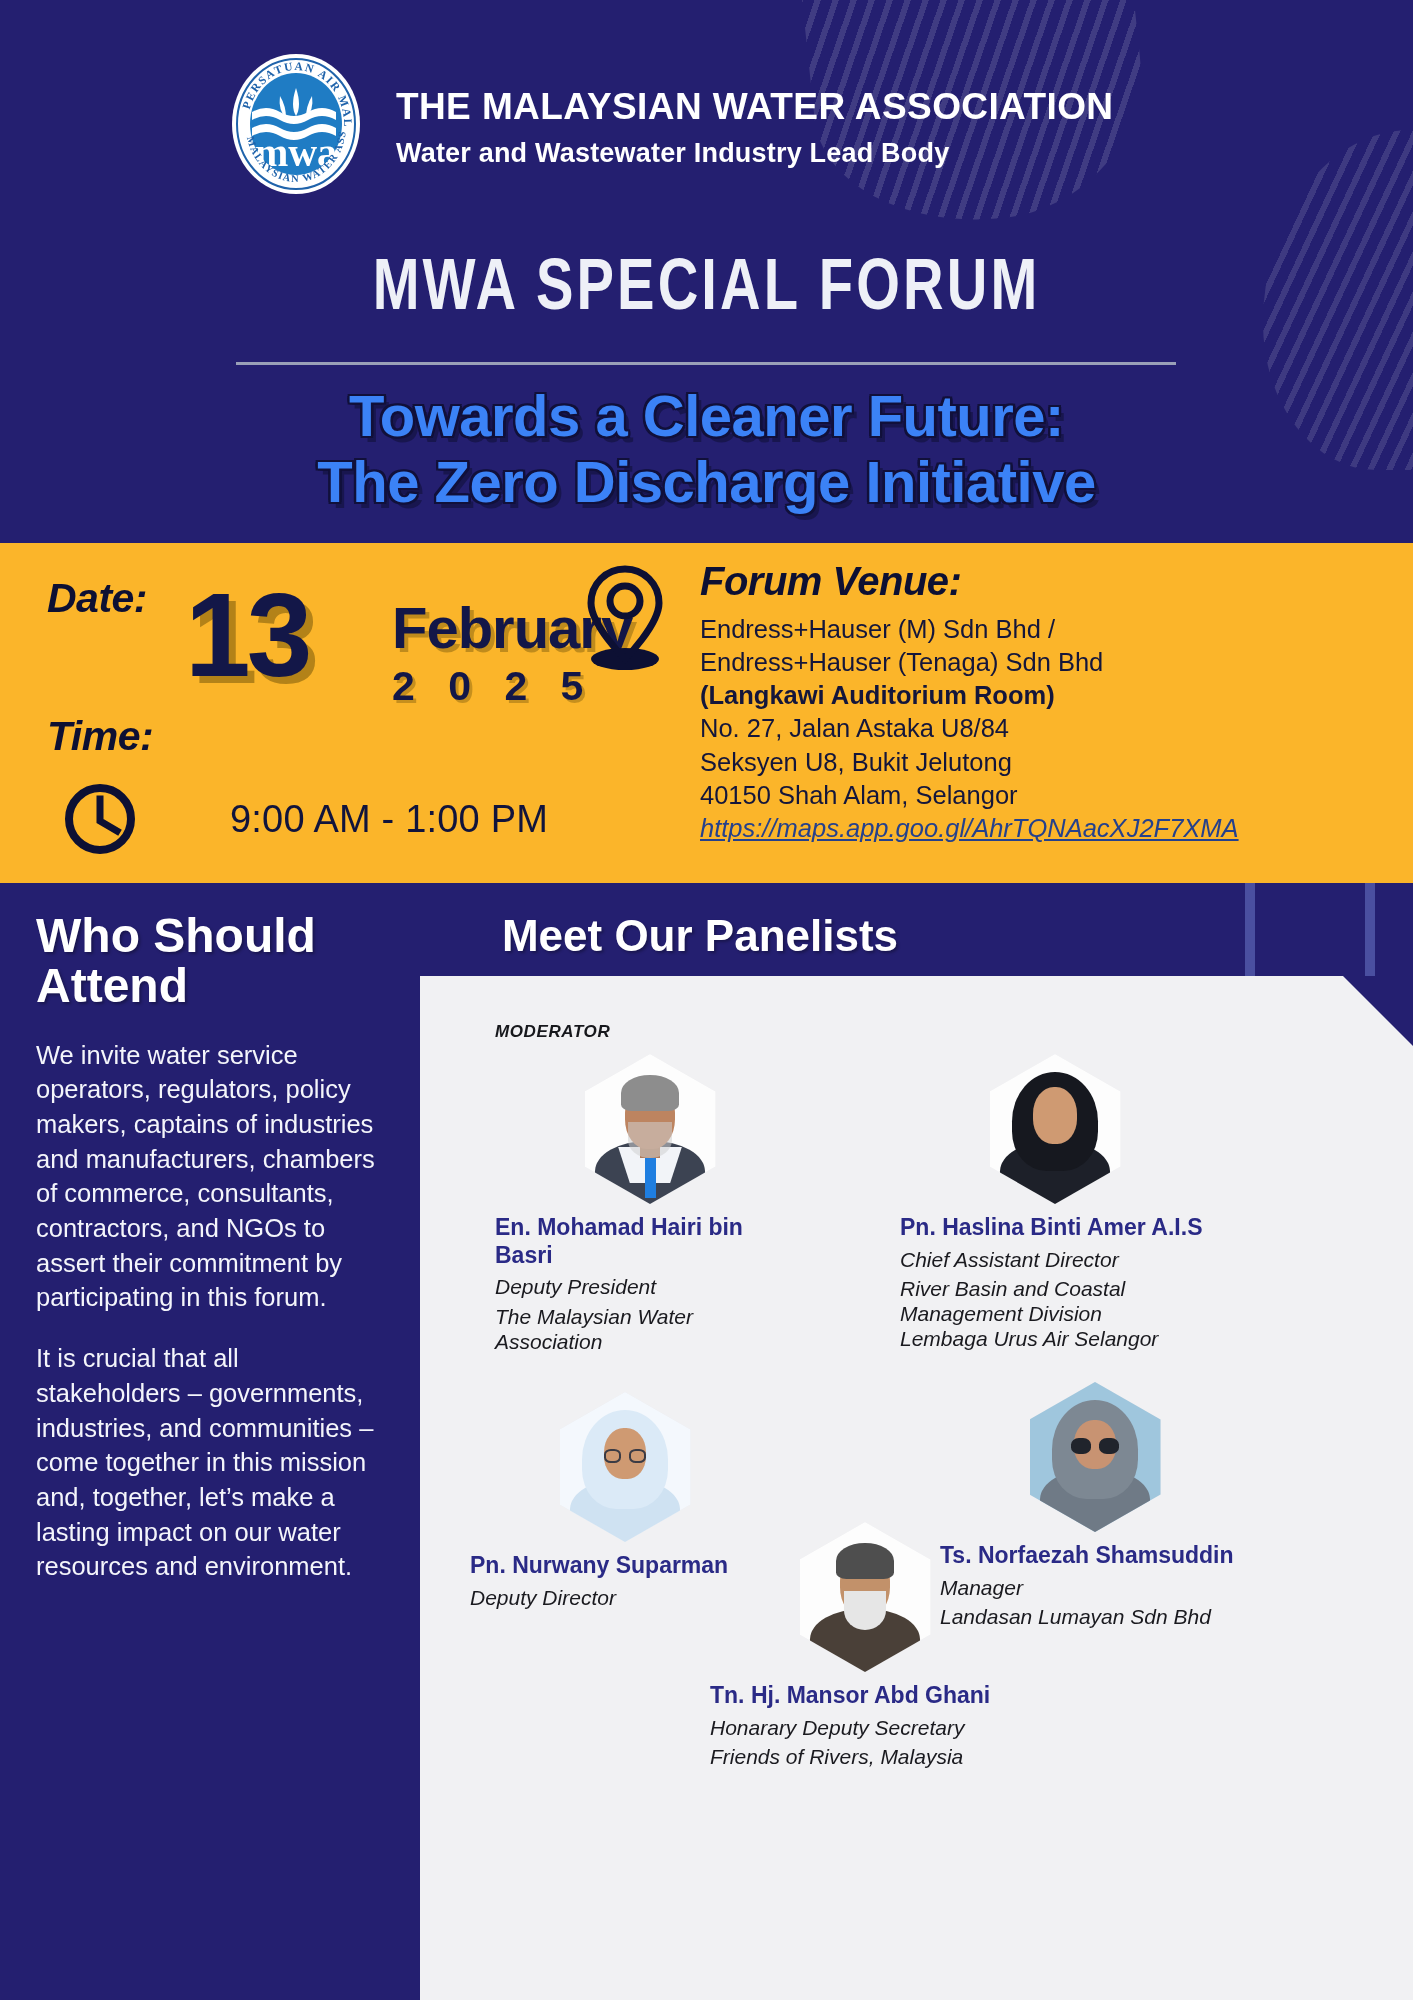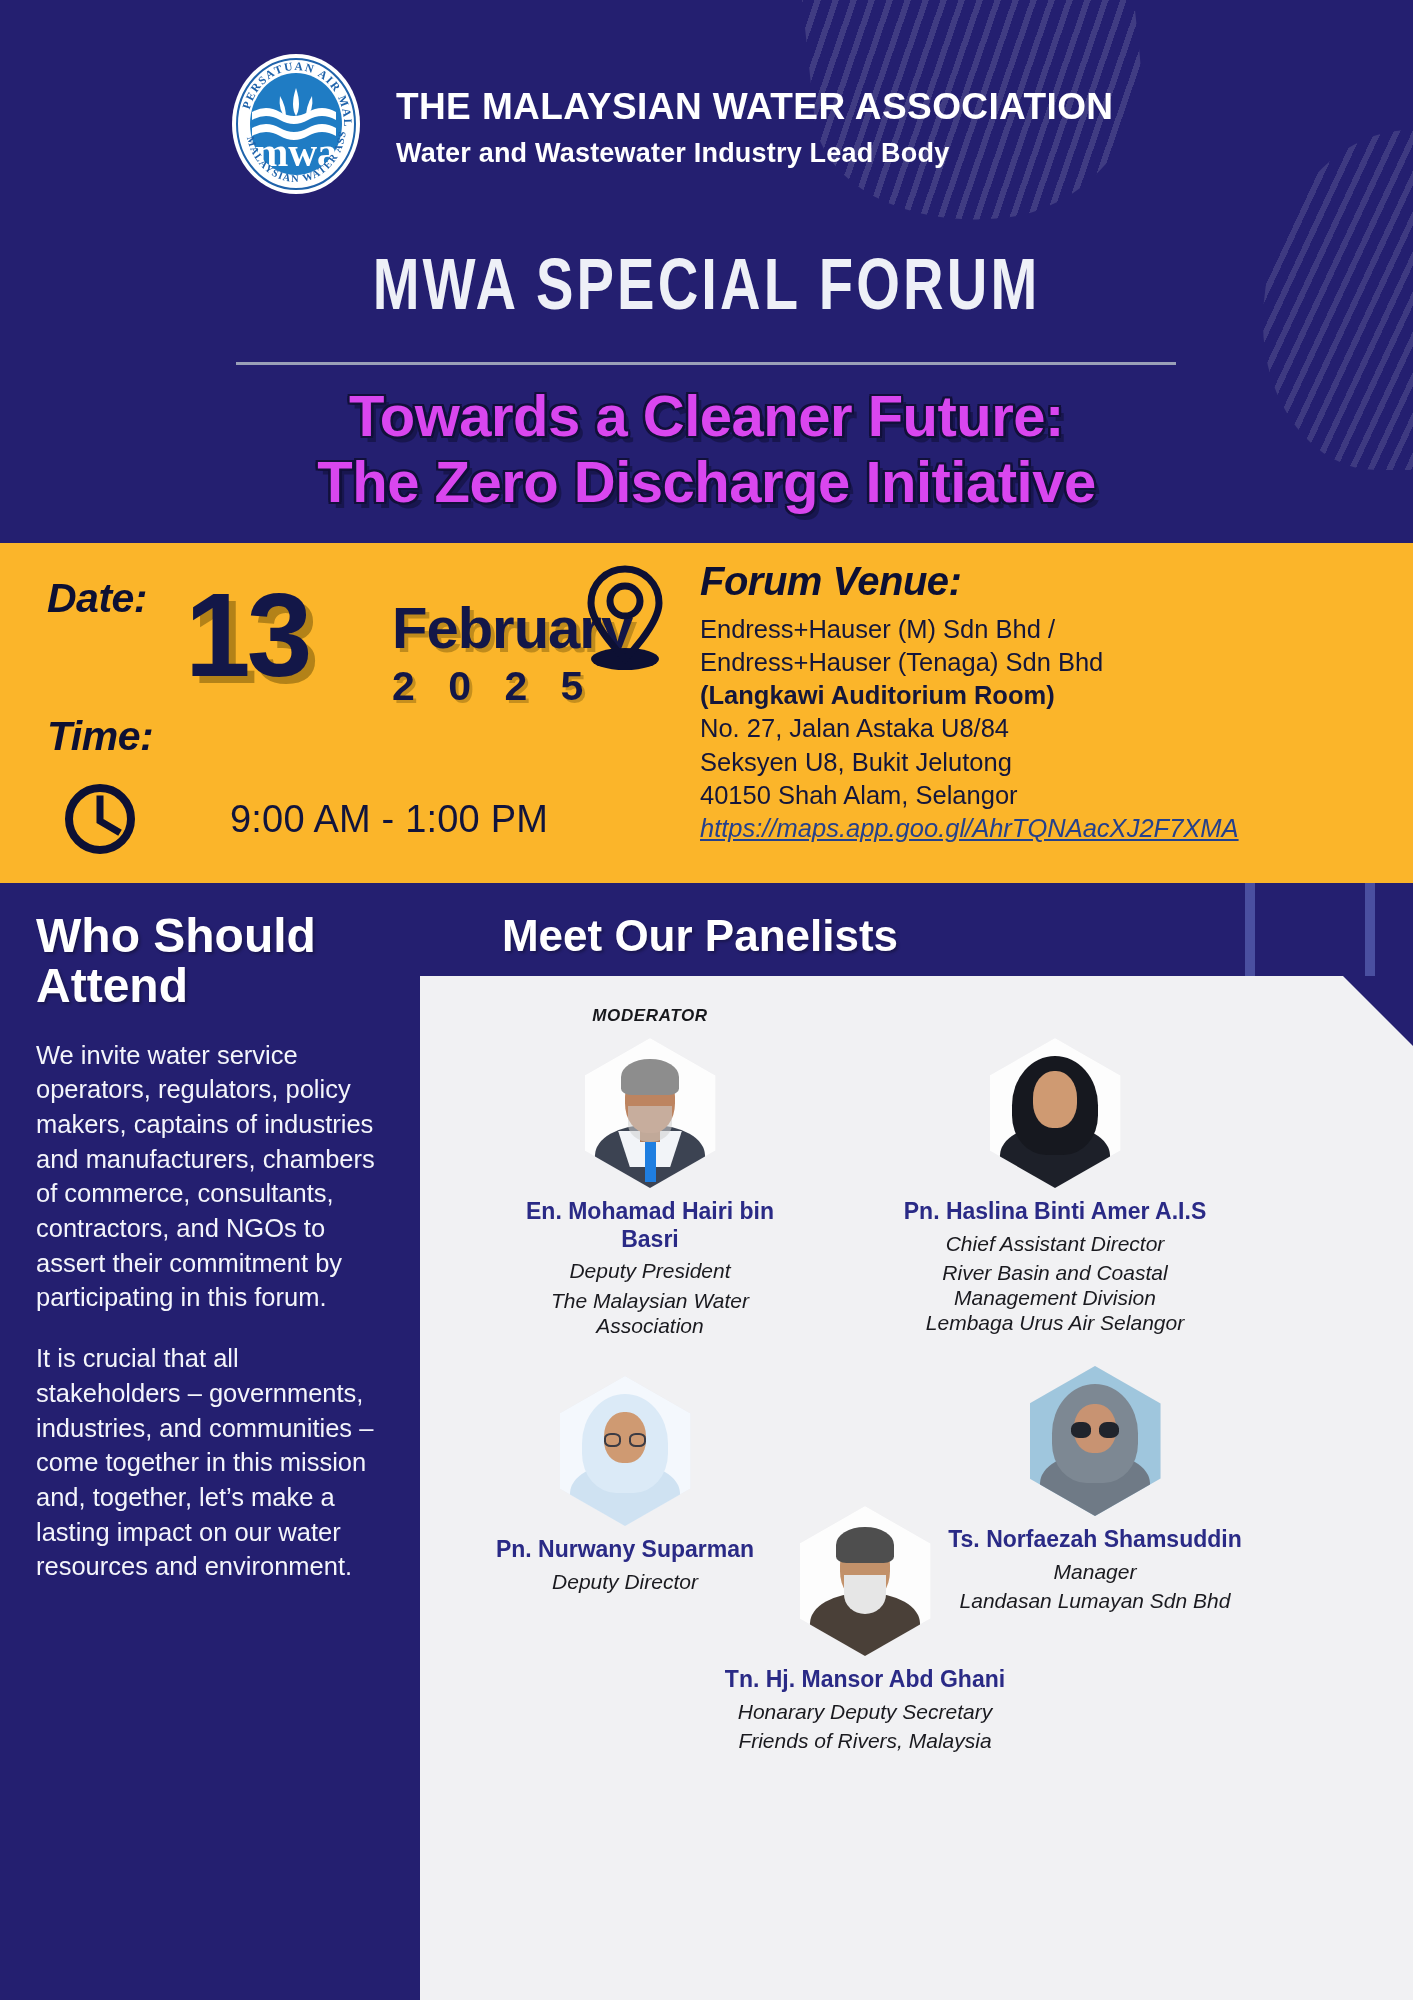--- a/index.html
+++ b/index.html
@@ -51,21 +51,21 @@
     letter-spacing:4px; line-height:1;
     transform:scaleX(.78); transform-origin:center top;
   }
   .kicker-rule {
     position:absolute; left:236px; top:362px; width:940px; height:3px;
     background:#9aa0b8;
   }
 
   .title-wrap { position:absolute; left:0; top:383px; width:1413px; text-align:center; }
   .title-line {
-    color:#d946ef; font-size:58px; font-weight:bold; line-height:1.13;
+    color:#3b82f6; font-size:58px; font-weight:bold; line-height:1.13;
     letter-spacing:-.5px;
     text-shadow:
       -2.2px -2.2px 0 #11103a,  2.2px -2.2px 0 #11103a,
       -2.2px  2.2px 0 #11103a,  2.2px  2.2px 0 #11103a,
        0 -2.4px 0 #11103a, 0 2.4px 0 #11103a,
       -2.4px 0 0 #11103a, 2.4px 0 0 #11103a,
        5px 6px 0 rgba(10,10,40,.45);
   }
 
   
@@ -169,21 +169,21 @@
     position:absolute; left:420px; top:93px; width:993px; height:1024px;
     background:#f1f1f3;
     clip-path:polygon(0 0, 100% 0, 100% 100%, 0 100%);
   }
   .panel-card::before {
     content:""; position:absolute; right:0; top:0; width:70px; height:70px;
     background:#241f70; clip-path:polygon(100% 0,100% 100%,0 0);
   }
 
   .pl {
-    position:absolute; width:310px; text-align:center;
+    position:absolute; width:310px; text-align:left;margin-top:16px;
   }
   .pl-tag {
     font-size:17px; font-weight:bold; font-style:italic; color:#17181c;
     letter-spacing:.6px; margin-bottom:12px;
   }
   .pl-photo {
     width:131px; height:150px; margin:0 auto 10px;
     clip-path:polygon(50% 0%,100% 25%,100% 75%,50% 100%,0% 75%,0% 25%);
     position:relative; overflow:hidden; background:#e7e7ea;
   }

